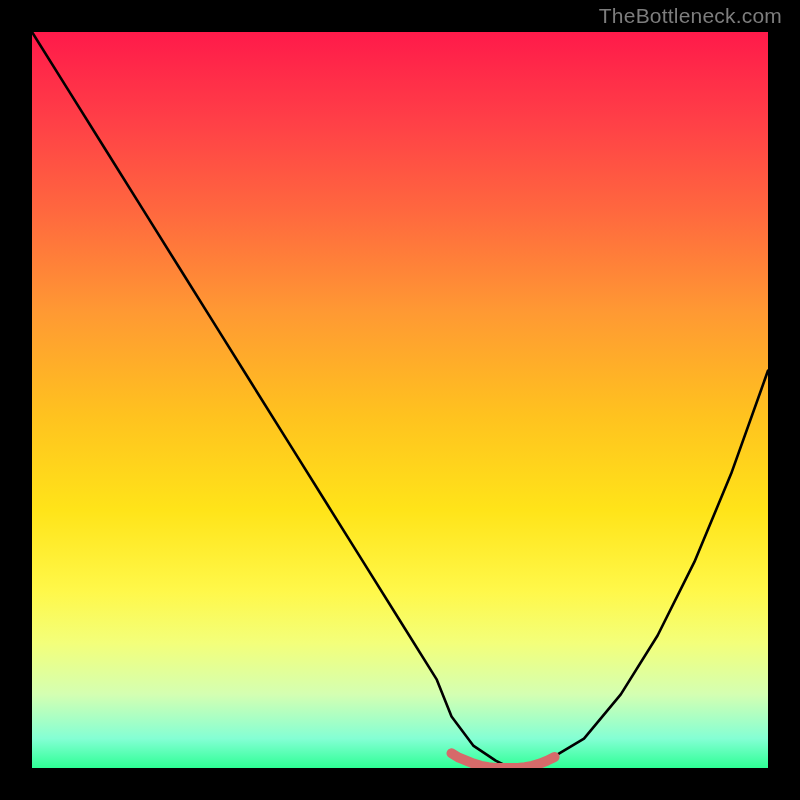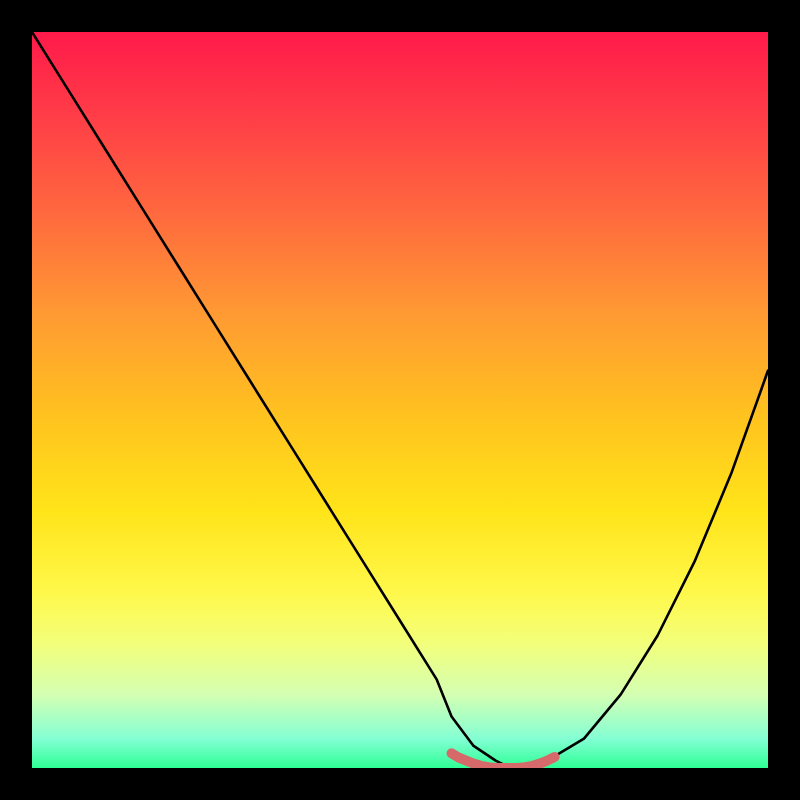--- a/index.html
+++ b/index.html
@@ -60,13 +60,14 @@
 </head>
 <body>
 
 <div class="frame">
   <div class="plot-area">
     <svg class="plot-svg" viewBox="0 0 736 736" preserveAspectRatio="none">
       <path id="curve-path" fill="none" stroke="#000" stroke-width="2.6" stroke-linecap="round" stroke-linejoin="round" d="M0.00 0.00 L36.80 58.88 L73.60 117.76 L110.40 176.64 L147.20 235.52 L184.00 294.40 L220.80 353.28 L257.60 412.16 L294.40 471.04 L331.20 529.92 L368.00 588.80 L404.80 647.68 L419.52 684.48 L441.60 713.92 L463.68 728.64 L478.40 736.00 L500.48 736.00 L515.20 728.64 L552.00 706.56 L588.80 662.40 L625.60 603.52 L662.40 529.92 L699.20 441.60 L736.00 338.56"></path>
       <path id="marker-path" fill="none" stroke="#d66a6a" stroke-width="10" stroke-linecap="round" stroke-linejoin="round" d="M419.52 721.28 L426.88 725.70 L434.24 728.64 L441.60 731.58 L448.96 733.79 L456.32 735.26 L463.68 736.00 L471.04 736.00 L478.40 736.00 L485.76 736.00 L493.12 735.26 L500.48 733.79 L507.84 731.58 L515.20 728.64 L522.56 724.96"></path>
     </svg>
   </div>
+  <div class="watermark">TheBottleneck.com</div>
 </div>
 
 </body></html>

